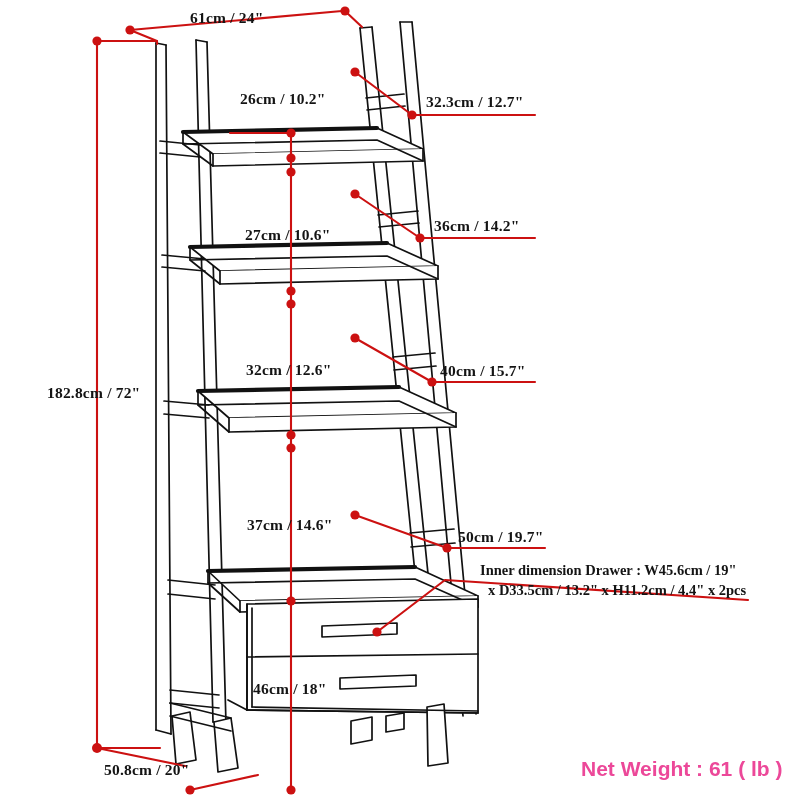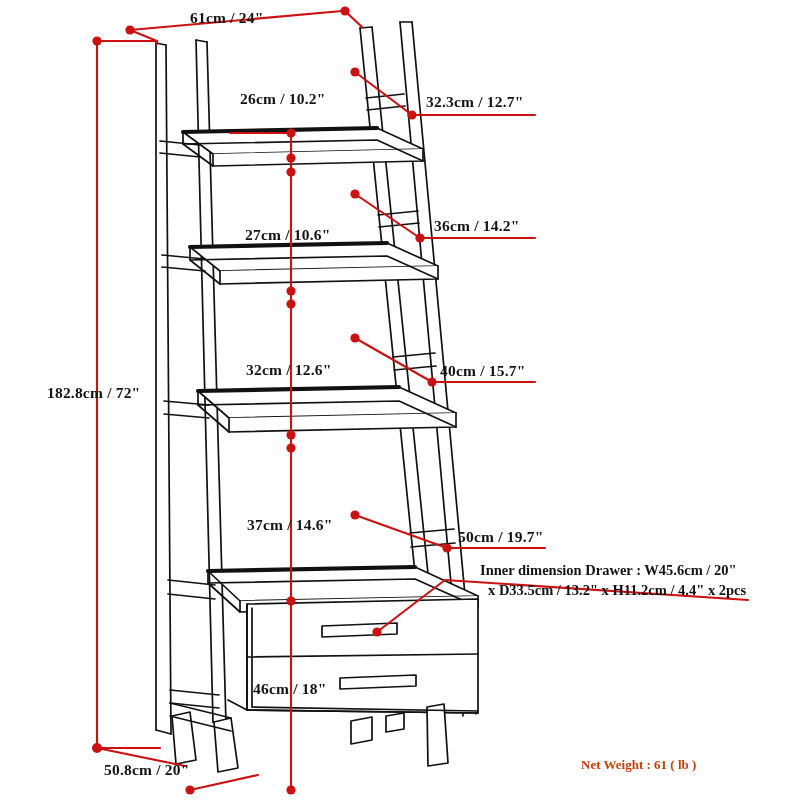--- a/index.html
+++ b/index.html
@@ -45,24 +45,24 @@
     line-height: 1.35;
   }
   .note-label .note-line {
     display: block;
   }
   .note-label .note-line.indent {
     padding-left: 8px;
   }
   .weight-label {
     position: absolute;
-    font-family: Liberation Serif, serif;
-    font-size: 13px;
+    font-family: Liberation Sans, sans-serif;
+    font-size: 21px;
     font-weight: bold;
-    color: #c2410c;
+    color: #ec4899;
     white-space: nowrap;
   }
 </style>
 </head>
 <body>
 
 <div id="diagram-root">
 
   <svg id="drawing-svg" viewBox="0 0 800 800">
 
@@ -217,21 +217,21 @@
 
   <div class="dim-label" style="left:426px; top:92px;">32.3cm / 12.7"</div>
 
   <div class="dim-label" style="left:434px; top:216px;">36cm / 14.2"</div>
 
   <div class="dim-label" style="left:440px; top:361px;">40cm / 15.7"</div>
 
   <div class="dim-label" style="left:458px; top:527px;">50cm / 19.7"</div>
 
   <div class="note-label" style="left:480px; top:561px;">
-    <span class="note-line">Inner dimension Drawer : W45.6cm / 20"</span>
+    <span class="note-line">Inner dimension Drawer : W45.6cm / 19"</span>
     <span class="note-line indent">x D33.5cm / 13.2" x H11.2cm / 4.4" x 2pcs</span>
   </div>
 
   <div class="dim-label" style="left:104px; top:760px;">50.8cm / 20"</div>
 
   <div class="weight-label" style="left:581px; top:757px;">Net Weight : 61 ( lb )</div>
 
 </div>
 
 </body></html>

